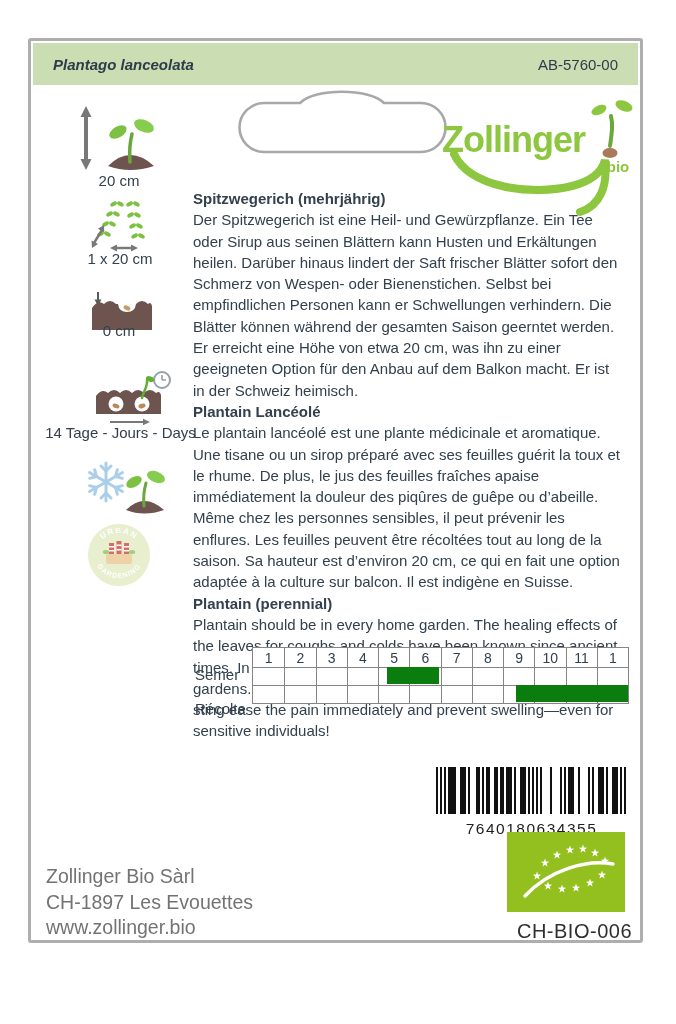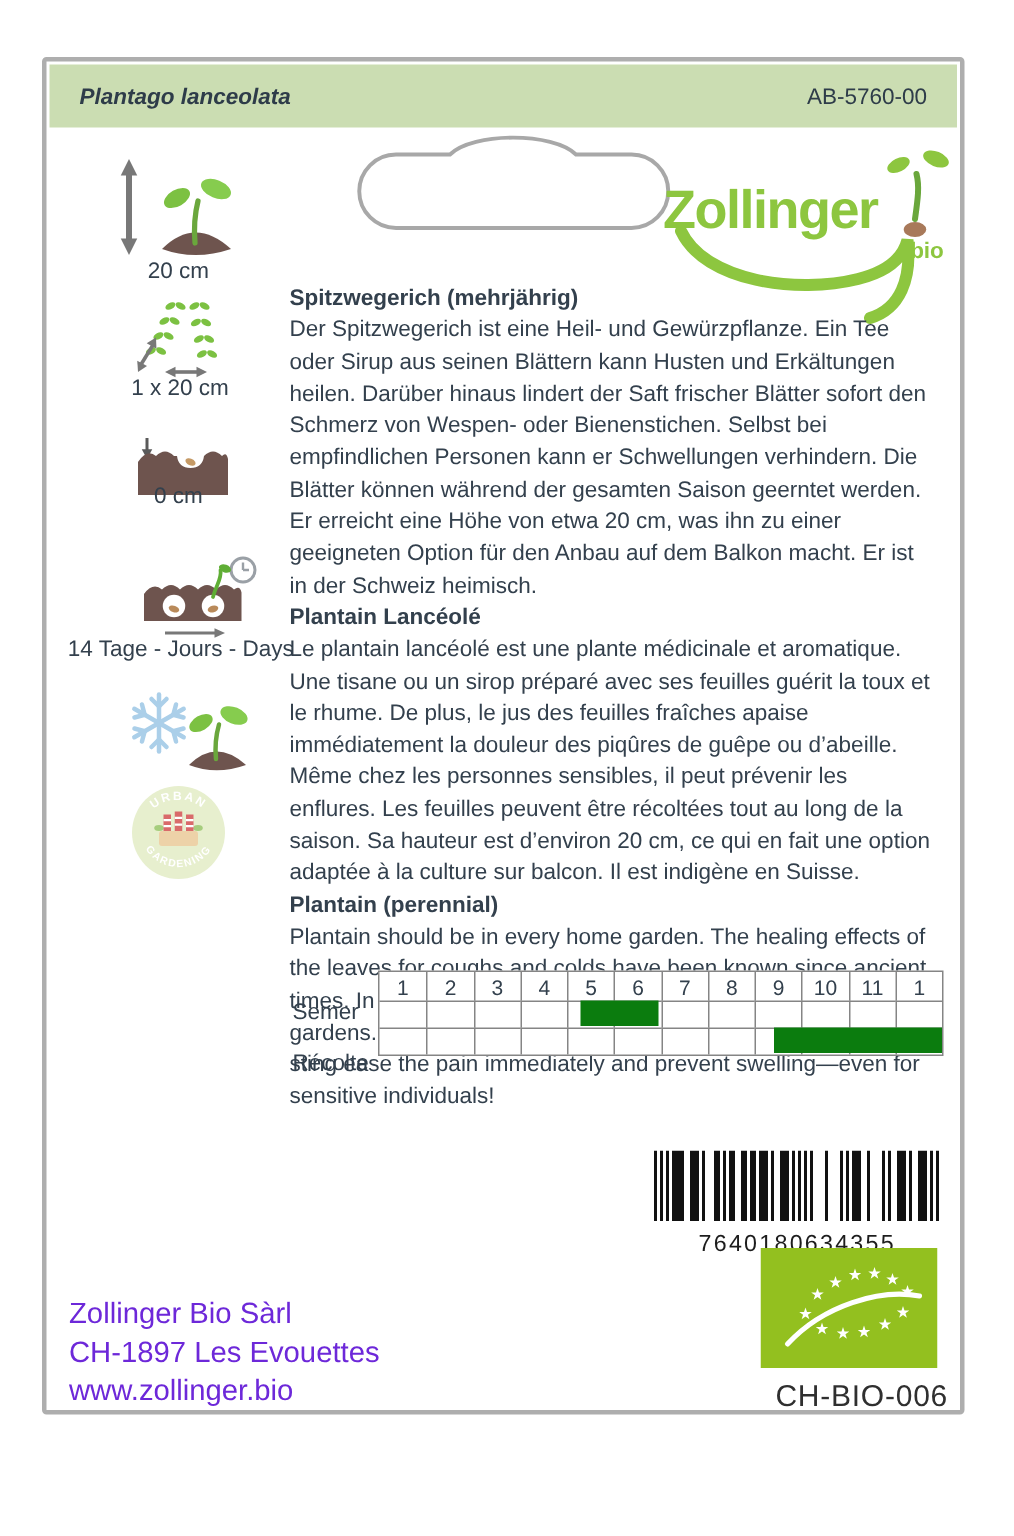--- a/index.html
+++ b/index.html
@@ -50,21 +50,21 @@
 
   .barcode{position:absolute;left:436px;top:767px;width:191px;}
   .barcode-digits{width:191px;text-align:center;font-size:15.5px;letter-spacing:1.5px;
                   color:#1d1d1d;margin-top:2px;}
 
   .eu-logo{position:absolute;left:507px;top:832px;}
   .bio-code{position:absolute;left:500px;top:920px;width:132px;text-align:right;
             font-size:20px;color:#2f2f2f;letter-spacing:0.5px;}
 
   .footer-left{position:absolute;left:46px;top:864px;font-size:19.5px;
-               line-height:25.5px;color:#6d28d9;}
+               line-height:25.5px;color:#737373;}
 </style>
 </head>
 <body>
 
 <div id="page">
 
   <div id="card"></div>
 
   <div class="topbar">
     <span class="species">Plantago lanceolata</span>

